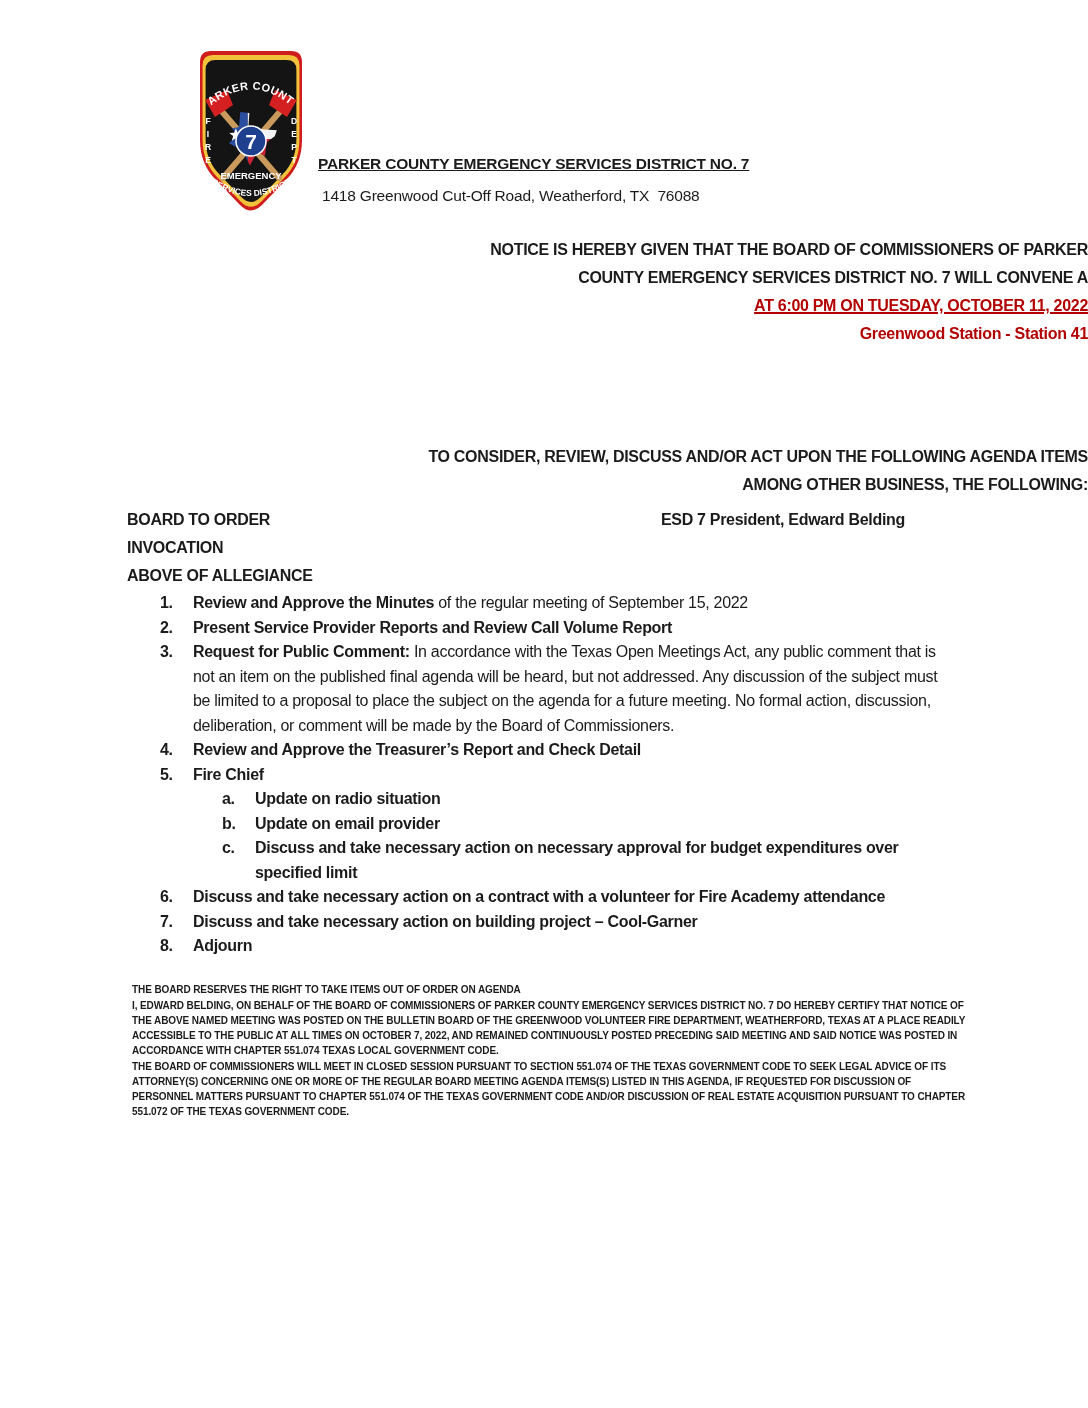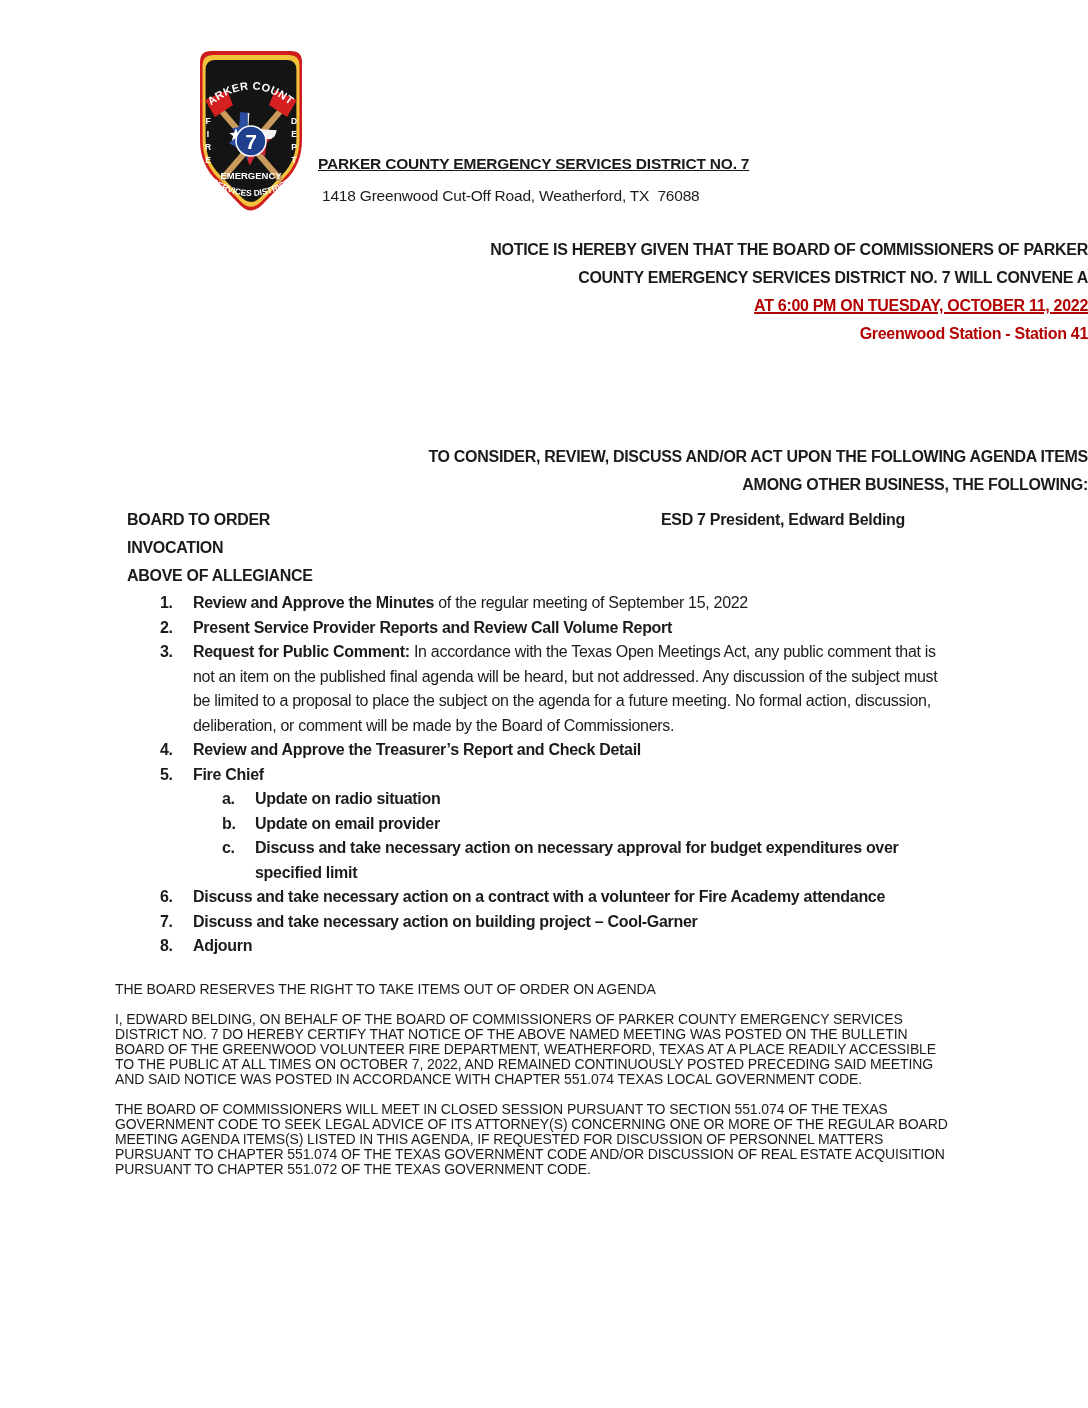--- a/index.html
+++ b/index.html
@@ -81,29 +81,29 @@
   .agenda-list .row { display: flex; }
   .agenda-list .num { width: 33px; flex: none; font-weight: bold; }
   .agenda-list .txt { width: 765px; }
   .agenda-list .row.sub { padding-left: 62px; }
   .agenda-list .row.sub .txt { width: 700px; }
   .b { font-weight: bold; }
 
   .fineprint {
     position: absolute;
     top: 982px;
-    left: 115px;
+    left: 132px;
     width: 838px;
-    font-weight: normal;
-    font-size: 14px;
+    font-weight: bold;
+    font-size: 10px;
     line-height: 15px;
     letter-spacing: -0.1px;
   }
   .fineprint p { margin: 0; }
-  .fineprint p + p { margin-top: 15px; }
+  .fineprint p + p { margin-top: 1px; }
 </style>
 </head>
 <body>
 
 <div class="page">
 
   <div class="logo">
     <svg viewBox="0 0 112 170" xmlns="http://www.w3.org/2000/svg">
       <defs>
         <path id="badgeShape" d="M16,3 Q5,3 5,14 L5,92 Q5,116 21,132 L45,157 Q56,168 67,157 L91,132 Q107,116 107,92 L107,14 Q107,3 96,3 Z"></path>

